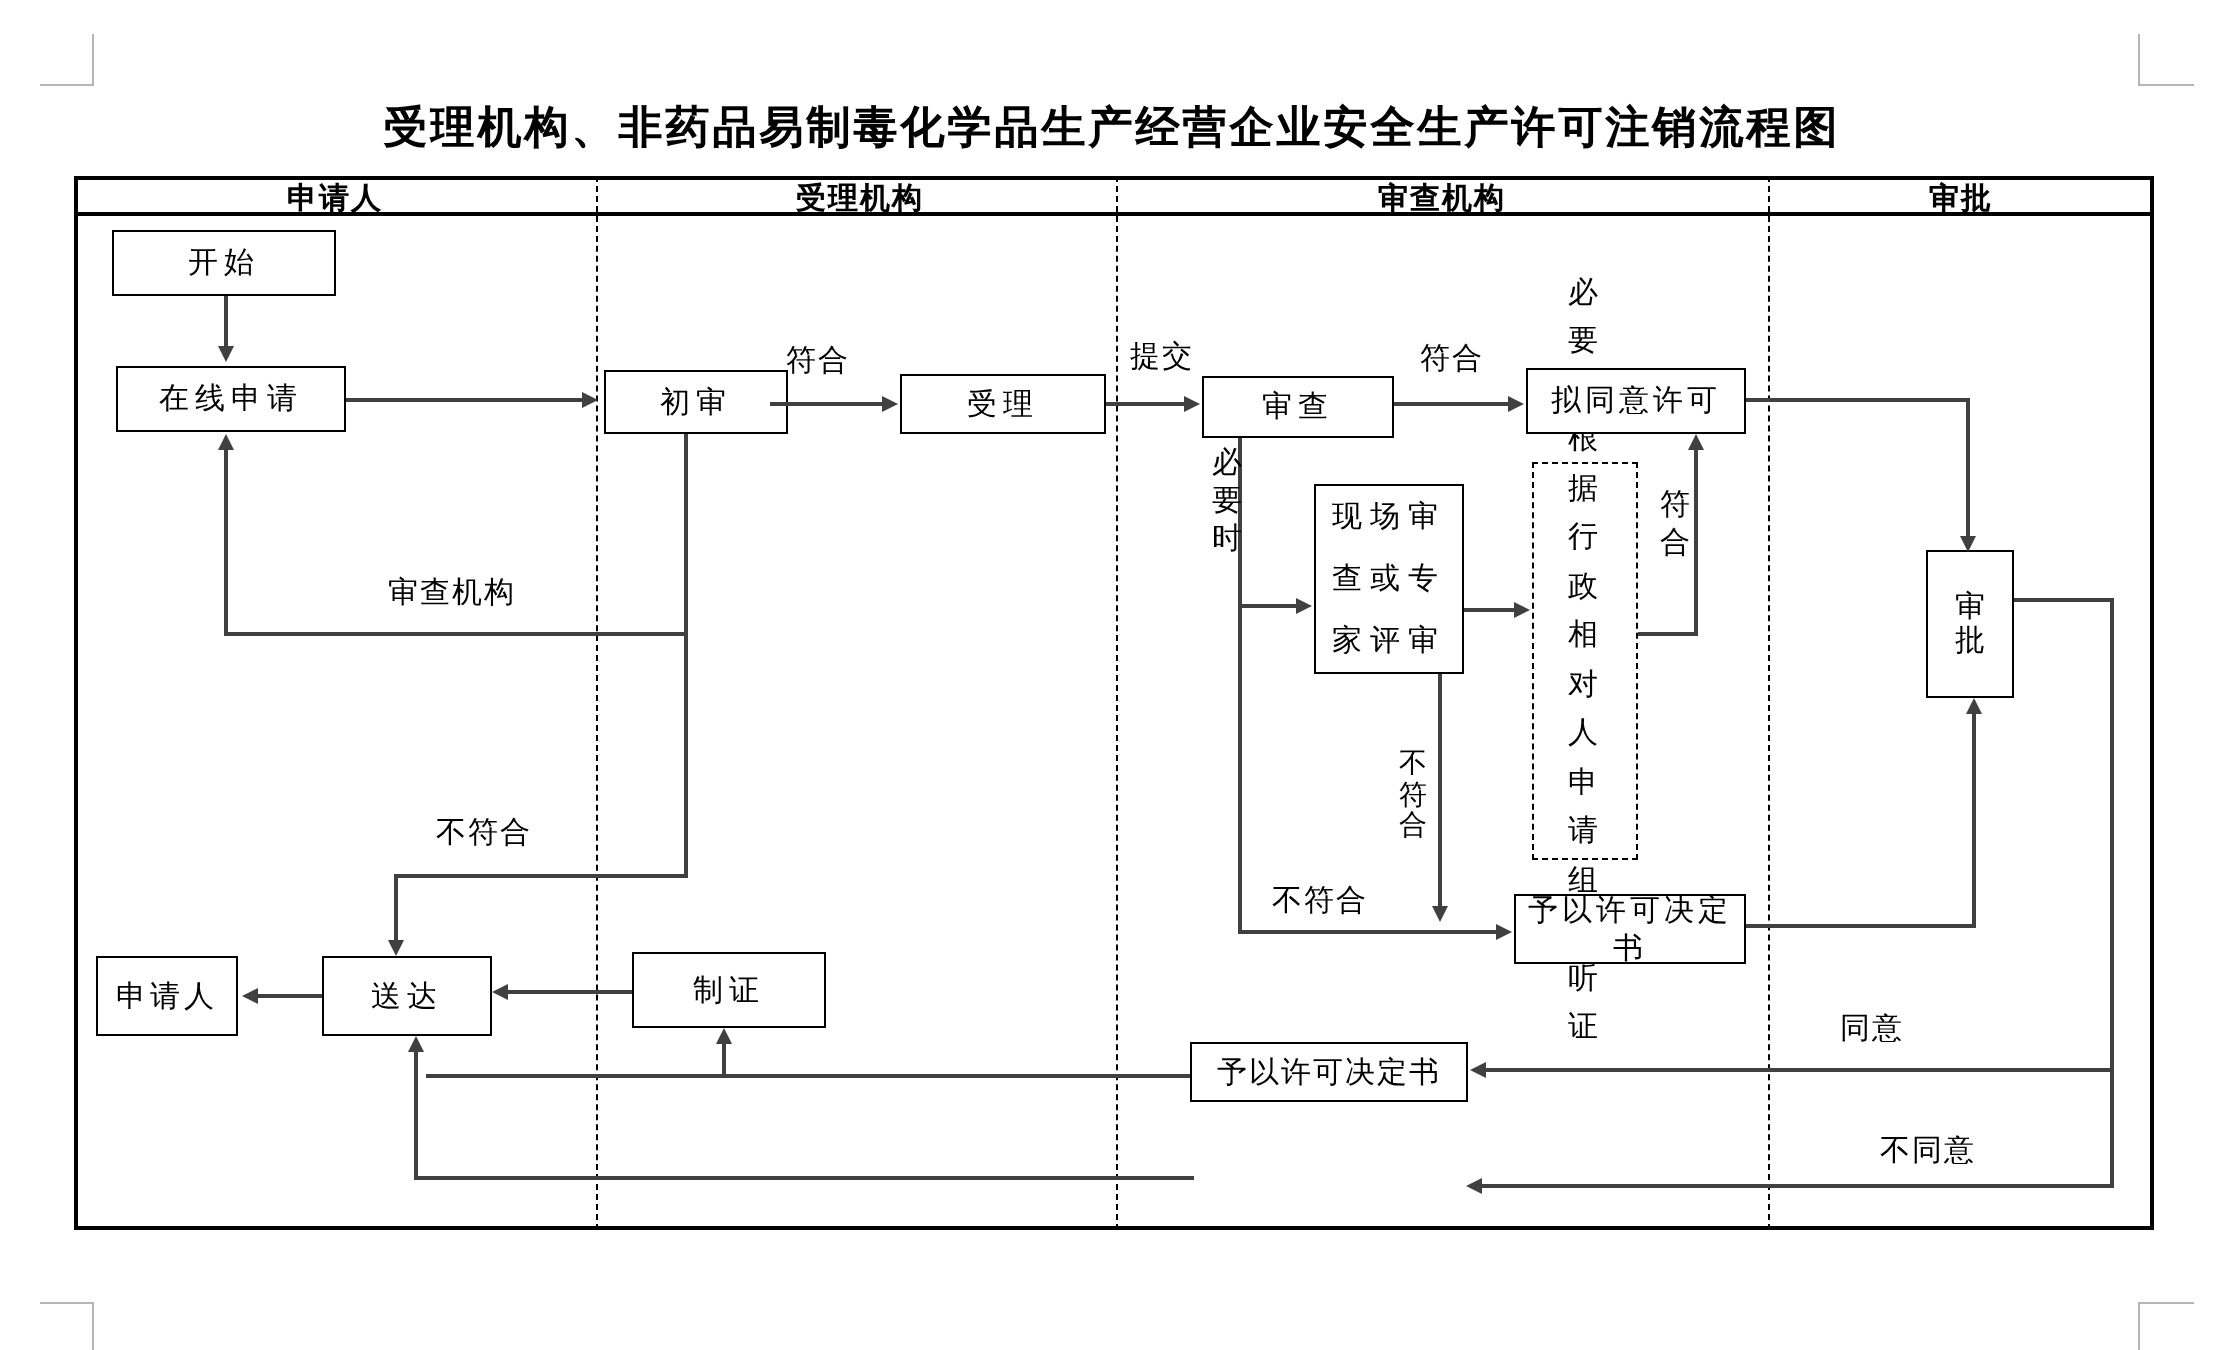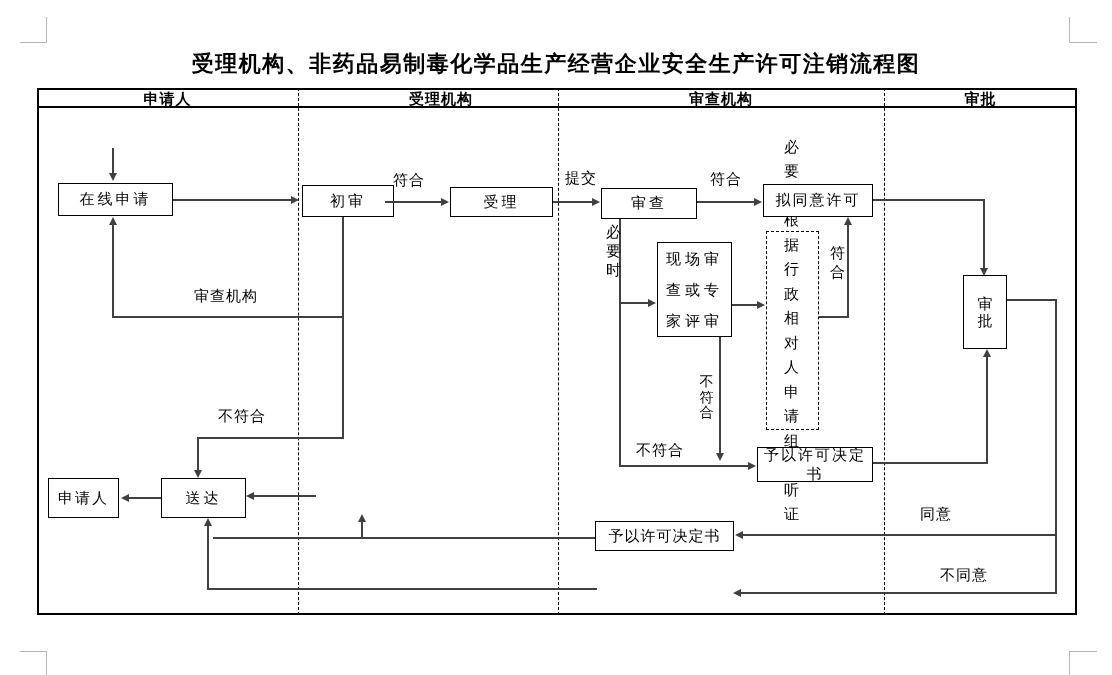--- a/index.html
+++ b/index.html
@@ -40,45 +40,47 @@
   <div class="corner" style="left:20px;top:651px;width:27px;height:1px;"></div>
   <div class="corner" style="left:1069px;top:651px;width:1px;height:24px;"></div>
   <div class="corner" style="left:1069px;top:651px;width:28px;height:1px;"></div>
 
   <div class="title">受理机构、非药品易制毒化学品生产经营企业安全生产许可注销流程图</div>
 
   <div class="frame"></div>
   <div class="hline" style="left:37px;top:106px;width:1040px;height:2px;"></div>
 
   <div class="lane-label" style="left:37px;top:90px;width:261px;">申请人</div>
-  <div class="lane-label" style="left:311px;top:90px;width:260px;">受理机构</div>
+  <div class="lane-label" style="left:300px;top:90px;width:260px;">受理机构</div>
   <div class="lane-label" style="left:558px;top:90px;width:326px;">审查机构</div>
   <div class="lane-label" style="left:884px;top:90px;width:193px;">审批</div>
 
   <div class="divider" style="left:298px;top:88px;height:527px;"></div>
   <div class="divider" style="left:558px;top:88px;height:527px;"></div>
   <div class="divider" style="left:884px;top:88px;height:527px;"></div>
 
+  <div class="node" style="left:56px;top:115px;width:112px;height:33px;">开始</div>
   <div class="node" style="left:58px;top:183px;width:115px;height:33px;">在线申请</div>
   <div class="node" style="left:302px;top:185px;width:92px;height:32px;">初审</div>
   <div class="node" style="left:450px;top:187px;width:103px;height:30px;">受理</div>
   <div class="node" style="left:601px;top:188px;width:96px;height:31px;">审查</div>
   <div class="node" style="left:657px;top:242px;width:75px;height:95px;padding:0 7px;letter-spacing:4px;line-height:31px;">
     <span class="multiline">现场审查或专家评审</span>
   </div>
   <div class="node dashed" style="left:766px;top:231px;width:53px;height:199px;padding:0 16px;letter-spacing:2px;line-height:24.5px;">
     <span class="multiline">必要时根据行政相对人申请组织听证</span>
   </div>
   <div class="node" style="left:763px;top:184px;width:110px;height:33px;letter-spacing:2px;">拟同意许可</div>
   <div class="node" style="left:757px;top:447px;width:116px;height:35px;letter-spacing:2px;">予以许可决定书</div>
   <div class="node" style="left:963px;top:275px;width:44px;height:74px;letter-spacing:0;line-height:17px;">
     <span class="multiline" style="width:16px;">审批</span>
   </div>
   <div class="node" style="left:48px;top:478px;width:71px;height:40px;letter-spacing:2px;">申请人</div>
   <div class="node" style="left:161px;top:478px;width:85px;height:40px;">送达</div>
+  <div class="node" style="left:316px;top:476px;width:97px;height:38px;">制证</div>
   <div class="node" style="left:595px;top:521px;width:139px;height:30px;letter-spacing:1px;">予以许可决定书</div>
 
   <div class="ln" style="left:112px;top:148px;width:2px;height:26px;"></div>
   <div class="ar d" style="left:109px;top:173px;"></div>
 
   <div class="ln" style="left:173px;top:199px;width:118px;height:2px;"></div>
   <div class="ar r" style="left:291px;top:196px;"></div>
 
   <div class="ln" style="left:385px;top:201px;width:58px;height:2px;"></div>
   <div class="ar r" style="left:441px;top:198px;"></div>

